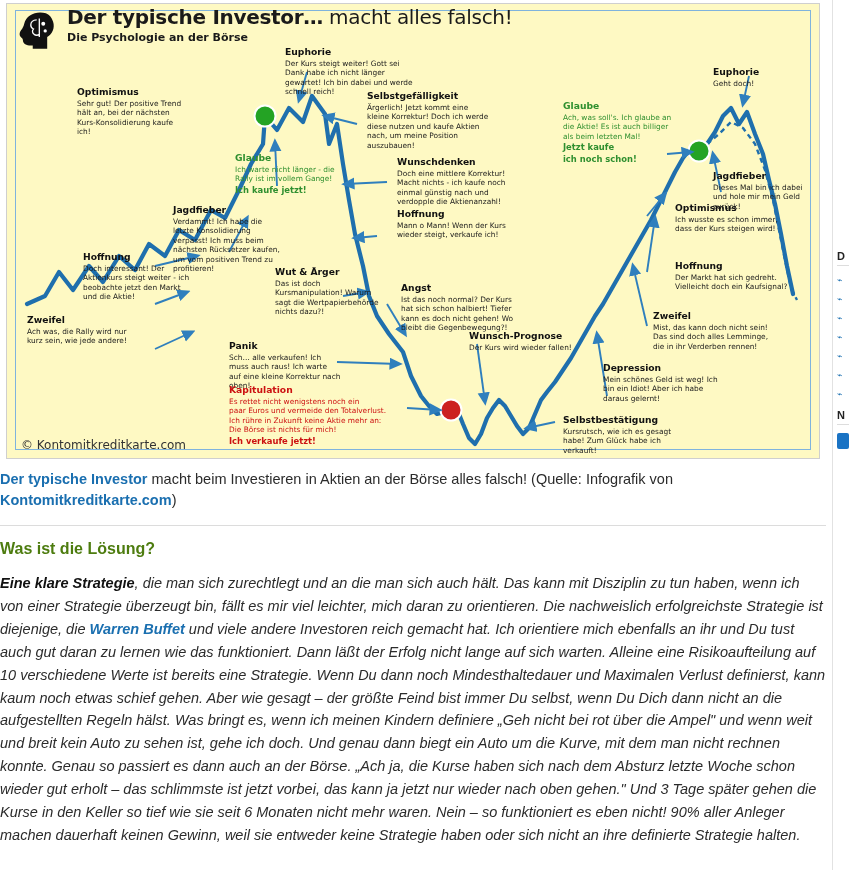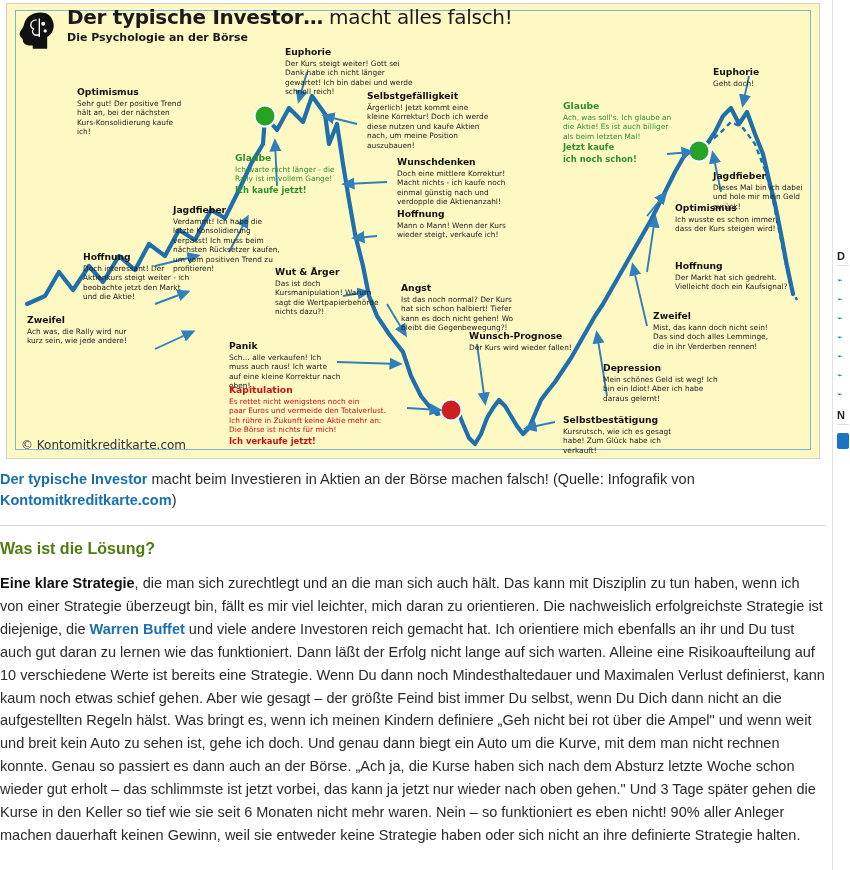--- a/index.html
+++ b/index.html
@@ -176,20 +176,21 @@
     font-weight: bold;
     color: #4d7c0f;
     margin: 12px 0 14px 0;
   }
   p.body {
     margin: 0 6px 0 0;
     font-size: 14.5px;
     line-height: 1.58;
     color: #2b2b2b;
     text-align: left;
+    font-style: italic;
   }
   p.body b { font-weight: bold; color: #111; }
 </style>
 </head>
 <body>
 
 <div class="page">
 
   <div class="main-col">
 
@@ -368,21 +369,21 @@
       </div>
 
       <div class="lbl" style="left:706px; top:62px; width:96px;">
         <b class="t">Euphorie</b>
         <span>Geht doch!</span>
       </div>
 
       <div class="credit">© Kontomitkreditkarte.com</div>
     </div>
 
-    <p class="caption"><a class="link" href="#">Der typische Investor</a><span> macht beim Investieren in Aktien an der Börse machen falsch! (Quelle: Infografik von </span><a class="link" href="#">Kontomitkreditkarte.com</a><span>)</span></p>
+    <p class="caption"><a class="link" href="#">Der typische Investor</a><span> macht beim Investieren in Aktien an der Börse alles falsch! (Quelle: Infografik von </span><a class="link" href="#">Kontomitkreditkarte.com</a><span>)</span></p>
 
     <hr class="sep">
 
     <h2 class="sub">Was ist die Lösung?</h2>
 
     <p class="body"><b>Eine klare Strategie</b><span>, die man sich zurechtlegt und an die man sich auch hält. Das kann mit Disziplin zu tun haben, wenn ich von einer Strategie überzeugt bin, fällt es mir viel leichter, mich daran zu orientieren. Die nachweislich erfolgreichste Strategie ist diejenige, die </span><a class="link" href="#">Warren Buffet</a><span> und viele andere Investoren reich gemacht hat. Ich orientiere mich ebenfalls an ihr und Du tust auch gut daran zu lernen wie das funktioniert. Dann läßt der Erfolg nicht lange auf sich warten. Alleine eine Risikoaufteilung auf 10 verschiedene Werte ist bereits eine Strategie. Wenn Du dann noch Mindesthaltedauer und Maximalen Verlust definierst, kann kaum noch etwas schief gehen. Aber wie gesagt – der größte Feind bist immer Du selbst, wenn Du Dich dann nicht an die aufgestellten Regeln hälst. Was bringt es, wenn ich meinen Kindern definiere „Geh nicht bei rot über die Ampel" und wenn weit und breit kein Auto zu sehen ist, gehe ich doch. Und genau dann biegt ein Auto um die Kurve, mit dem man nicht rechnen konnte. Genau so passiert es dann auch an der Börse. „Ach ja, die Kurse haben sich nach dem Absturz letzte Woche schon wieder gut erholt – das schlimmste ist jetzt vorbei, das kann ja jetzt nur wieder nach oben gehen." Und 3 Tage später gehen die Kurse in den Keller so tief wie sie seit 6 Monaten nicht mehr waren. Nein – so funktioniert es eben nicht! 90% aller Anleger machen dauerhaft keinen Gewinn, weil sie entweder keine Strategie haben oder sich nicht an ihre definierte Strategie halten.</span></p>
 
   </div>
 
   <div class="right-rail">

